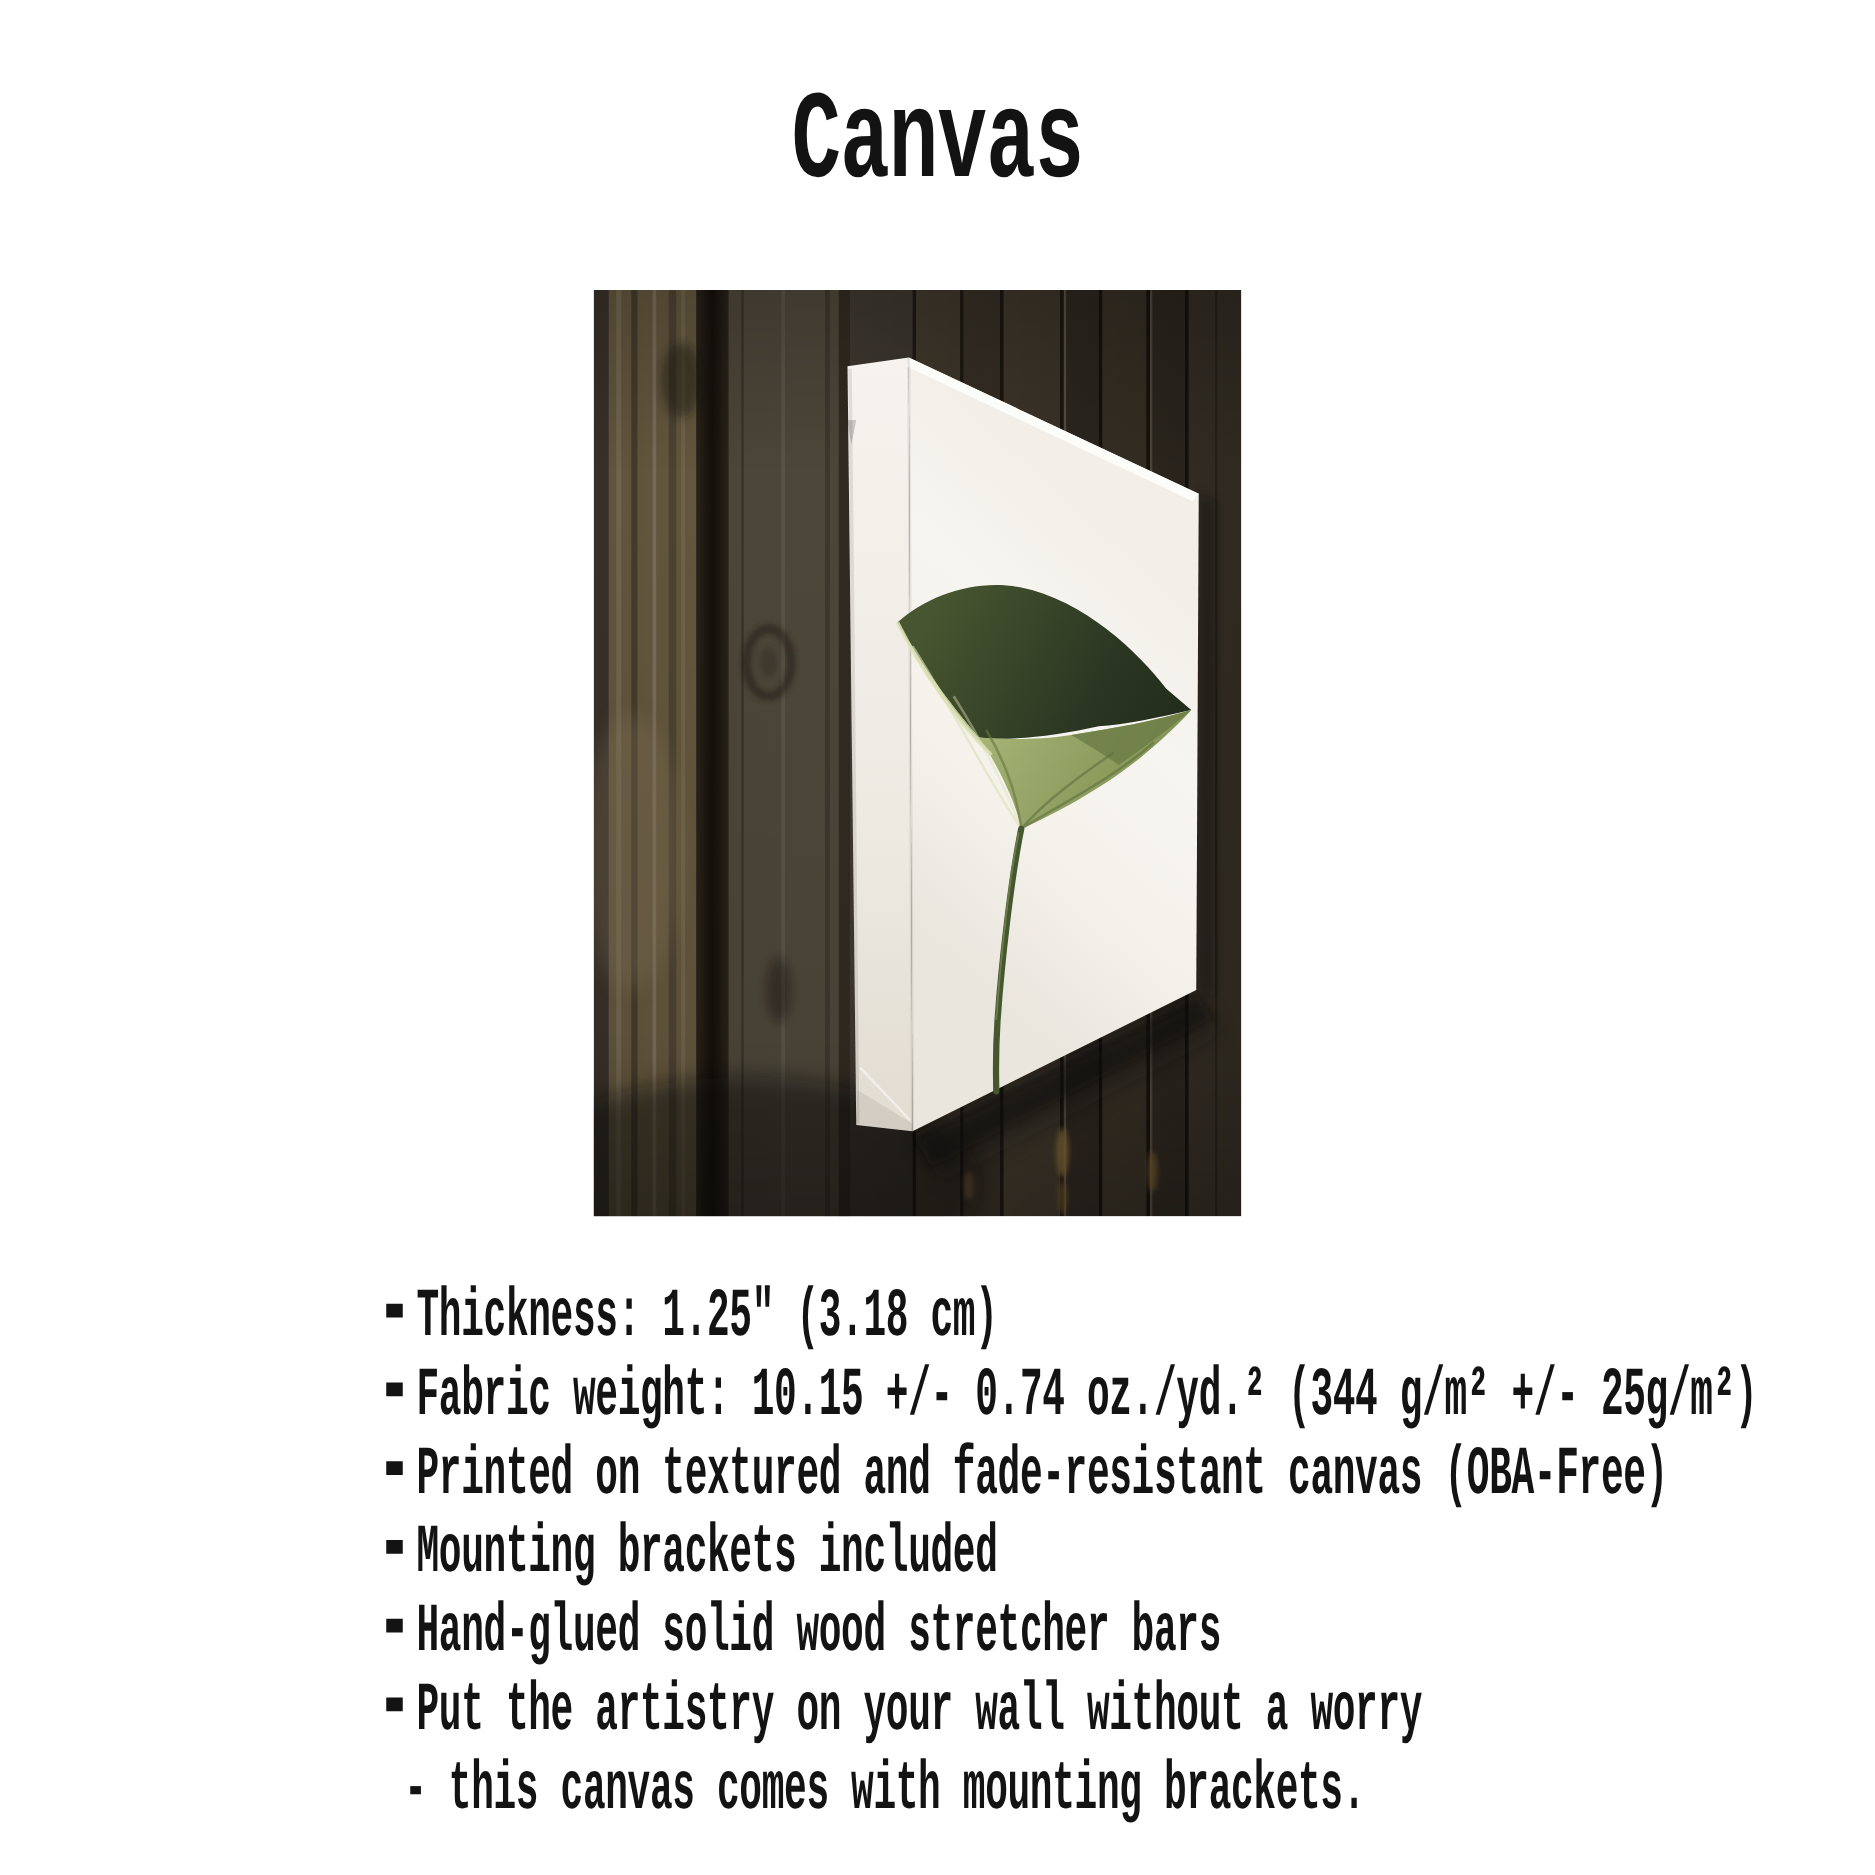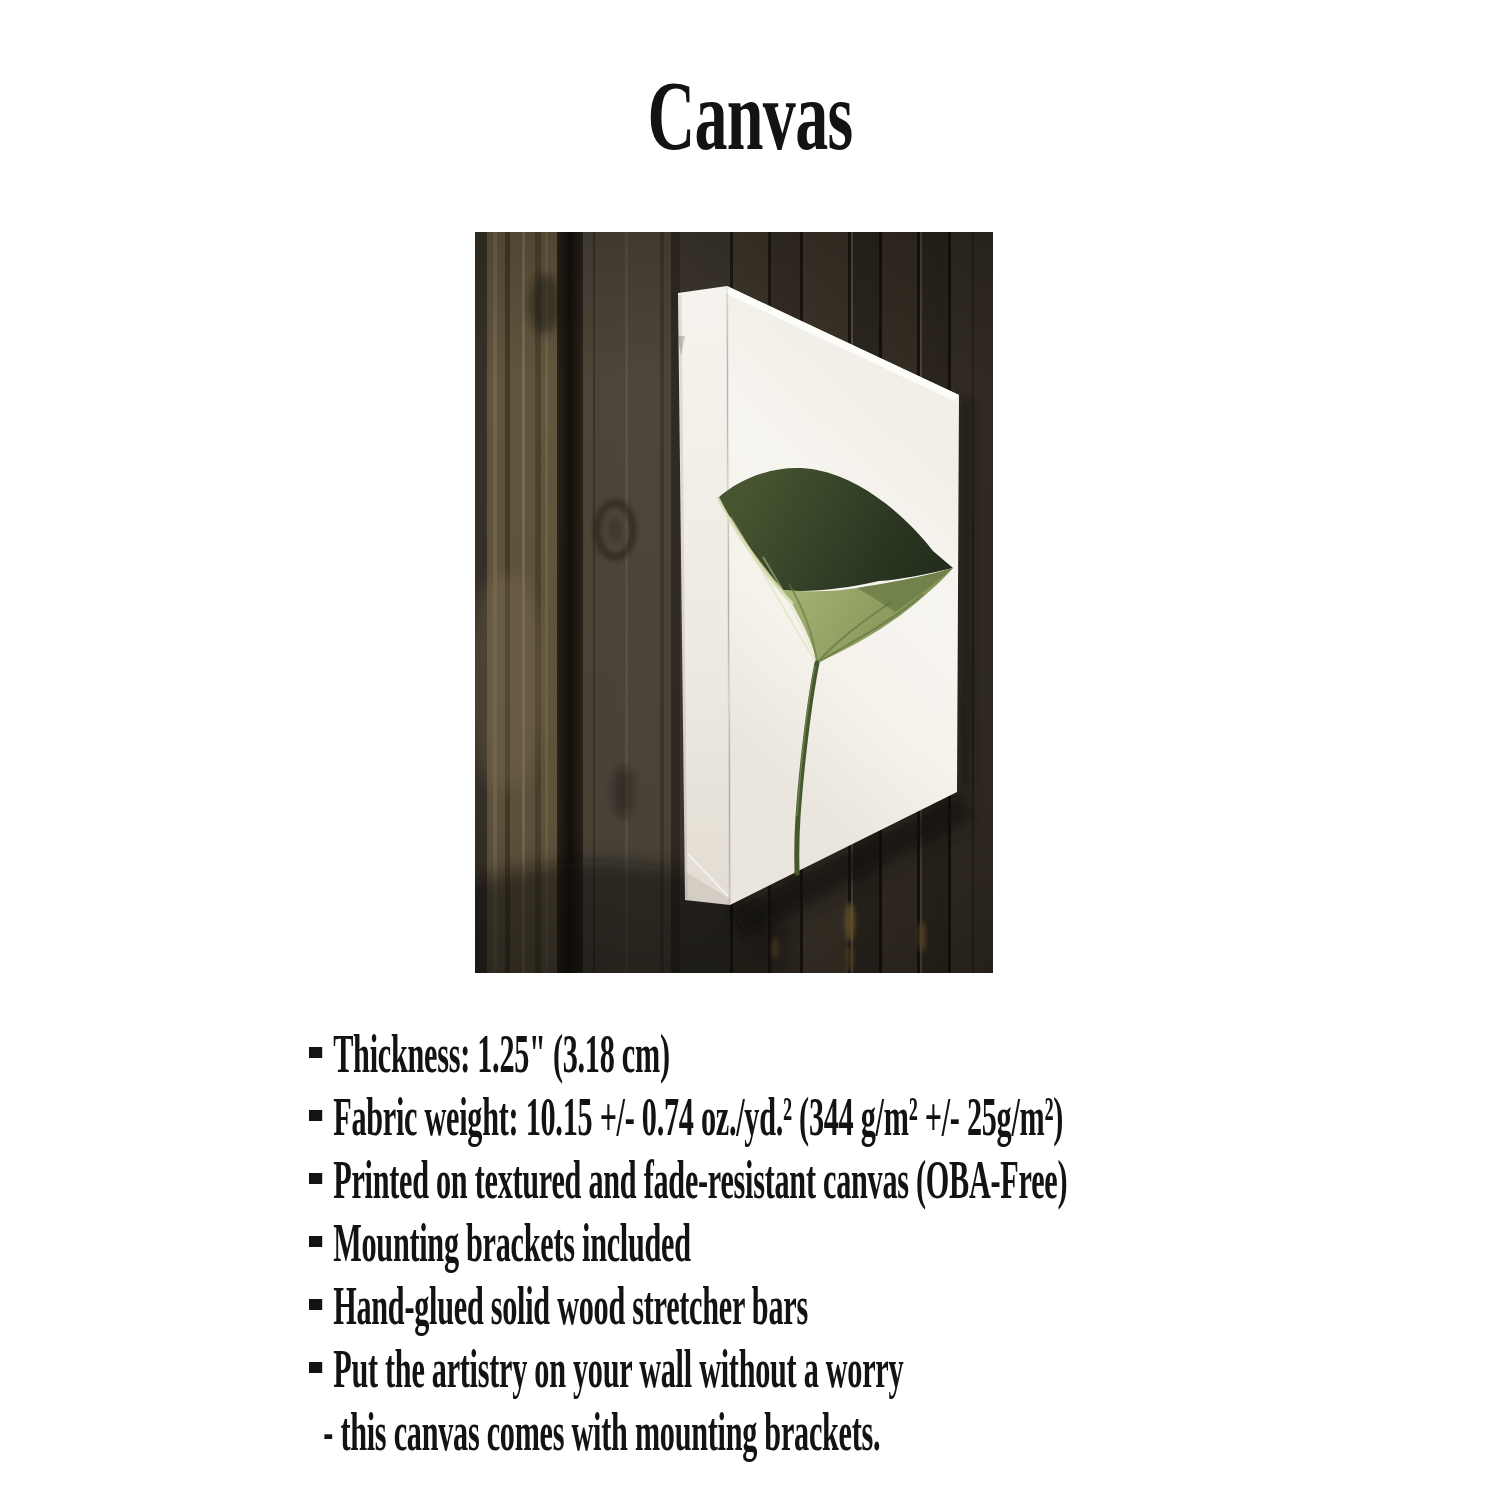--- a/index.html
+++ b/index.html
@@ -1,18 +1,18 @@
 <!DOCTYPE html>
 <html style="--title-text: #131313; --list-text: #131313; --wood-dark: #1c1712; --wood-mid: #4c4236; --wood-light: #65583f; --canvas-white: #f5f2ec; --canvas-shade: #e2dcd2; --leaf-dark: #2b3722; --leaf-light: #a3b173; --stem-green: #44572f;"><head>
 <meta charset="utf-8">
 <style>
   html,body{margin:0;padding:0;background:#ffffff;}
   .page{
     position:relative;width:1500px;height:1500px;background:#ffffff;overflow:hidden;
-    font-family:Liberation Serif, serif;color:#131313;
+    font-family:Liberation Mono, monospace;color:#131313;
   }
   .title{
     position:absolute;top:66px;left:0;width:1500px;margin:0;
     font-size:100px;font-weight:700;line-height:1.0;text-align:center;
     letter-spacing:-1px;color:var(--title-text,#131313);
     transform:scaleX(0.66);transform-origin:50% 0;
     white-space:nowrap;
   }
   .photo{
     position:absolute;left:475px;top:232px;width:518px;height:741px;margin:0;

